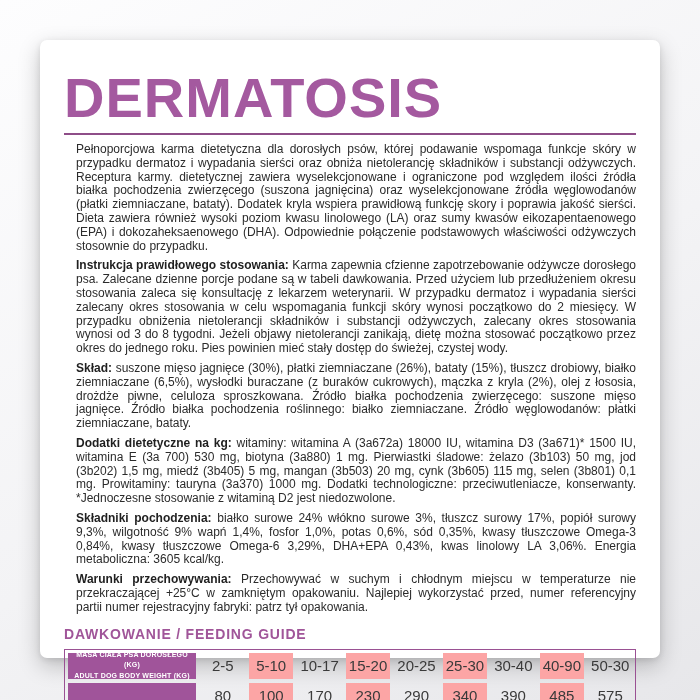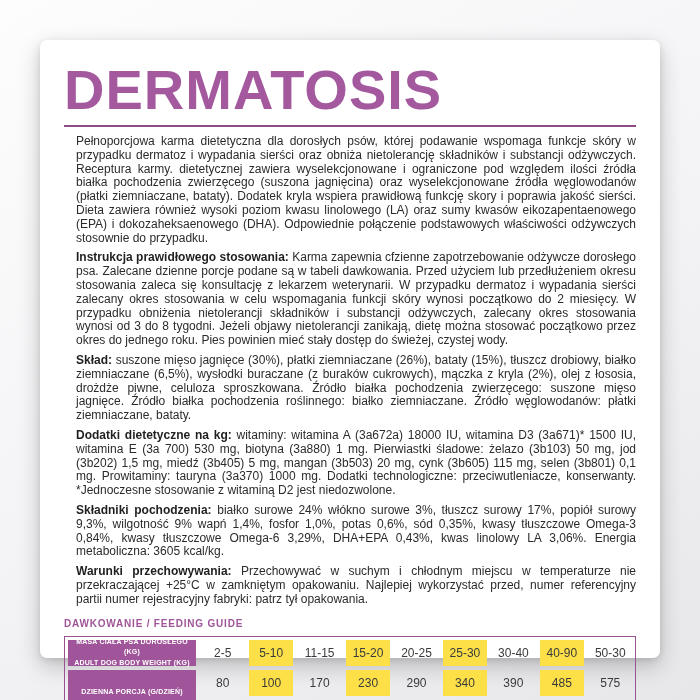--- a/index.html
+++ b/index.html
@@ -7,64 +7,64 @@
     width:700px;height:700px;
     font-family:"Liberation Sans", sans-serif;
     background:linear-gradient(150deg,#fdfdfe 0%,#f3f3f5 55%,#e7e7ea 100%);
     overflow:hidden;
     position:relative;
   }
   .card{
     position:absolute;left:40px;top:40px;width:620px;height:618px;
     background:#ffffff;border-radius:7px;
     box-shadow:0 8px 22px rgba(0,0,0,0.22), 0 2px 6px rgba(0,0,0,0.10);
-    padding:20px 24px 0 24px;box-sizing:border-box;
+    padding:28px 24px 0 24px;box-sizing:border-box;
   }
   .title{
     margin:2px 0 0 0;
     font-size:56px;line-height:1.0;font-weight:bold;
     letter-spacing:1px;color:#a4599f;
   }
   .subtitle{
     margin-top:3px;font-size:18px;font-weight:bold;
     letter-spacing:1.5px;color:#31485a;
   }
   .rule{
     height:2px;background:#8e4d88;border:none;margin:7px 0 8px 0;
   }
   .para{
     margin:0 0 6px 12px;font-size:12px;line-height:1.15;
     color:#2b2b2b;text-align:justify;
   }
   .para b{color:#1f1f1f;}
   .guide-heading{
-    margin:11px 0 7px 0;font-size:10px;font-weight:bold;
+    margin:11px 0 7px 0;font-size:14px;font-weight:bold;
     letter-spacing:0.8px;color:#a05599;
   }
   .tbl-border{
     border:1.5px solid #9a5193;padding:3px;
   }
   .tbl{
     display:grid;
     grid-template-columns:128px repeat(9,1fr);
     grid-auto-rows:26px;
     gap:4px 5px;
   }
   .cell{
     display:flex;flex-direction:column;align-items:center;justify-content:center;
-    font-size:12px;color:#3a3a3a;text-align:center;
+    font-size:15px;color:#3a3a3a;text-align:center;
   }
   .cell.ph{
     background:#a0549a;color:#ffffff;font-weight:bold;
     font-size:7px;letter-spacing:0.2px;line-height:1.45;
     text-transform:uppercase;
   }
   .ph1{grid-column:1;grid-row:1;}
   .ph2{grid-column:1;grid-row:2 / span 2;}
-  .cell.alt{background:#fde047;}
+  .cell.alt{background:#fca5a5;}
 </style>
 </head>
 <body>
 
 <div class="card">
 
   <h1 class="title">DERMATOSIS</h1>
   <hr class="rule">
 
   <p class="para"><span>Pełnoporcjowa karma dietetyczna dla dorosłych psów, której podawanie wspomaga funkcje skóry w przypadku dermatoz i wypadania sierści oraz obniża nietolerancję składników i substancji odżywczych. Receptura karmy. dietetycznej zawiera wyselekcjonowane i ograniczone pod względem ilości źródła białka pochodzenia zwierzęcego (suszona jagnięcina) oraz wyselekcjonowane źródła węglowodanów (płatki ziemniaczane, bataty). Dodatek kryla wspiera prawidłową funkcję skory i poprawia jakość sierści. Dieta zawiera również wysoki poziom kwasu linolowego (LA) oraz sumy kwasów eikozapentaenowego (EPA) i dokozaheksaenowego (DHA). Odpowiednie połączenie podstawowych właściwości odżywczych stosownie do przypadku.</span></p>
@@ -84,21 +84,21 @@
   <div class="tbl-border">
     <div class="tbl">
 
       <div class="cell ph ph1">
         <span>MASA CIAŁA PSA DOROSŁEGO (kg)</span>
         <span>ADULT DOG BODY WEIGHT (kg)</span>
       </div>
 
       <div class="cell">2-5</div>
       <div class="cell alt">5-10</div>
-      <div class="cell">11-15</div>
+      <div class="cell">10-17</div>
       <div class="cell alt">15-20</div>
       <div class="cell">20-25</div>
       <div class="cell alt">25-30</div>
       <div class="cell">30-40</div>
       <div class="cell alt">40-90</div>
       <div class="cell">50-30</div>
 
       <div class="cell ph ph2">
         <span>DZIENNA PORCJA (g/dzień)</span>
         <span>DAILY PORTION (g/day)</span>

